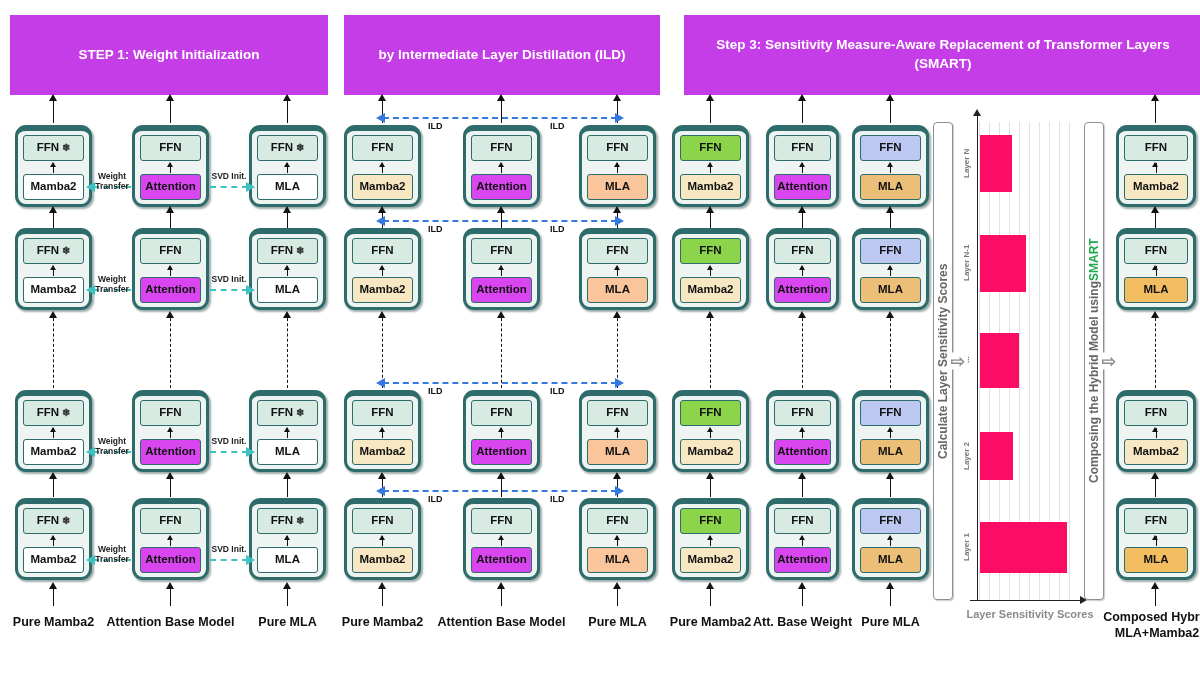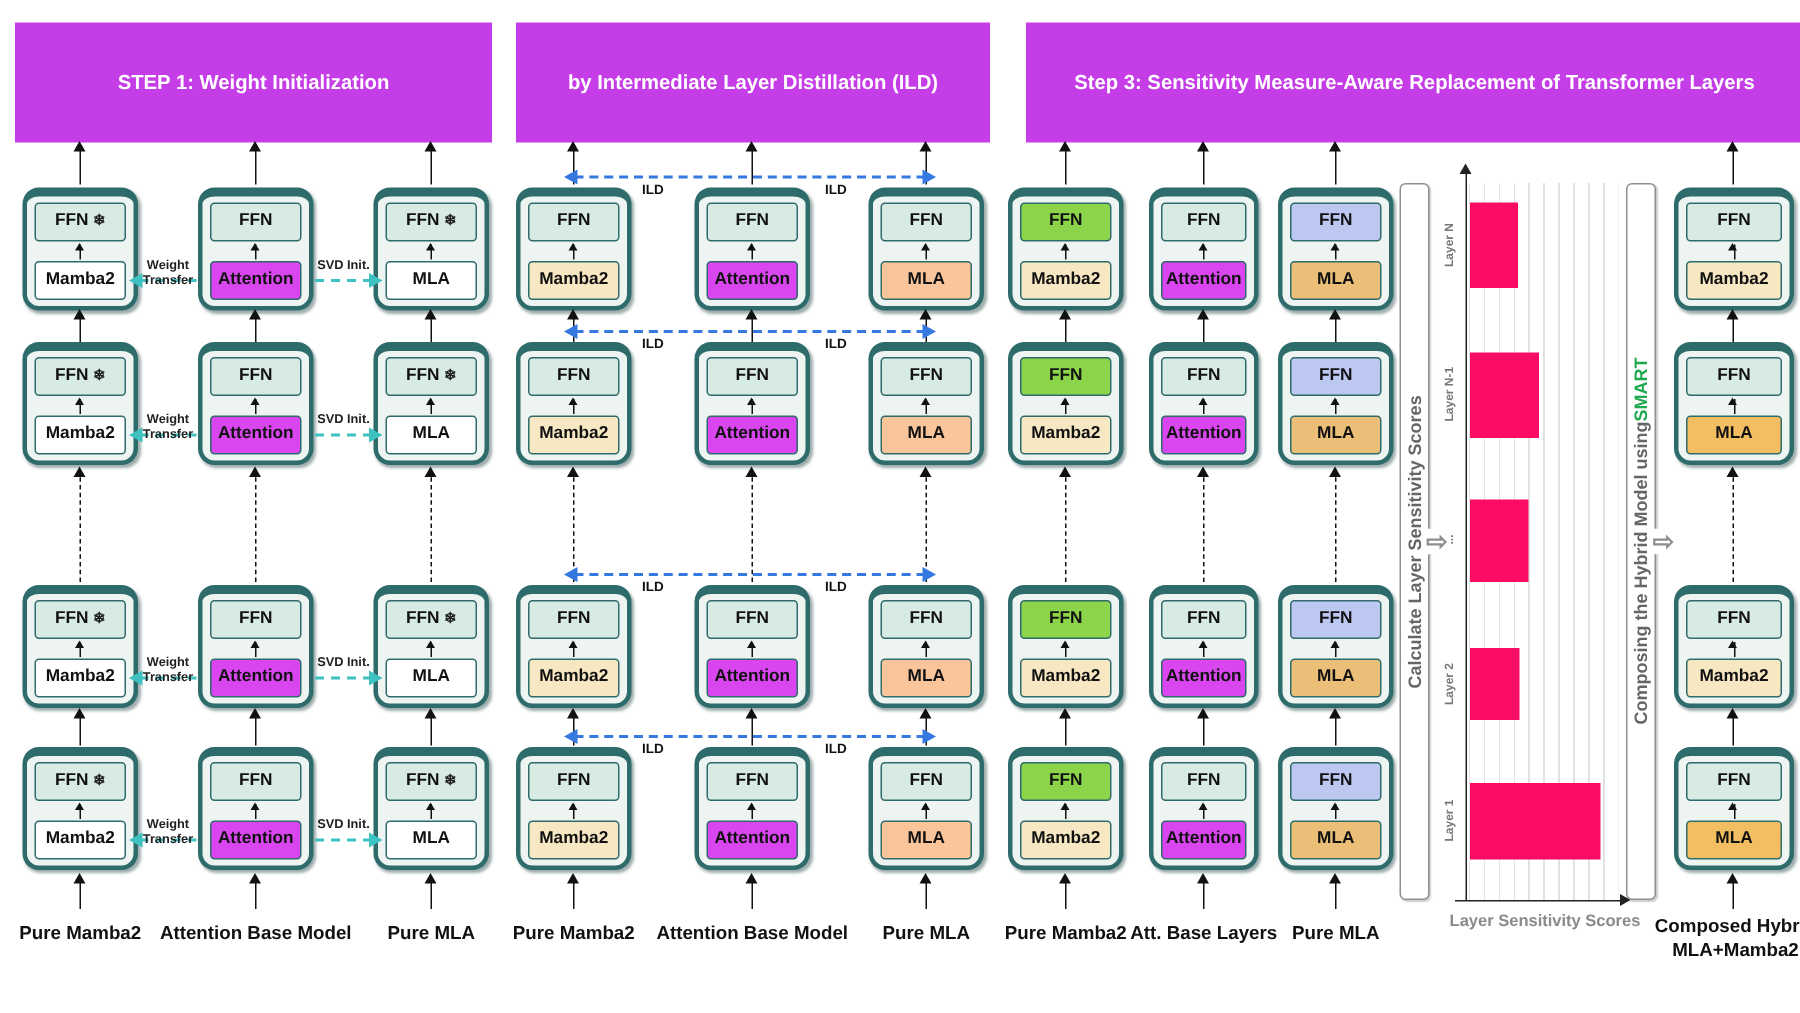--- a/index.html
+++ b/index.html
@@ -67,20 +67,21 @@
   <div>STEP 1: Weight Initialization</div>
 </div>
 <div class="banner" style="left:344px;top:15px;width:316px;height:80px">
   <div>
     <div>by Intermediate Layer Distillation (ILD)</div>
   </div>
 </div>
 <div class="banner" style="left:684px;top:15px;width:518px;height:80px">
   <div>
     <div>Step 3: Sensitivity Measure-Aware Replacement of Transformer Layers</div>
+    <div>(SMART)</div>
   </div>
 </div>
 
 <div class="colw" style="left:15px;width:77px">
   <div class="ar" style="top:96px;height:27px"></div>
   <div class="b" style="top:125px">
     <div class="s">
         <span>FFN</span>
         <span class="fz">❄</span>
       </div>
@@ -387,21 +388,21 @@
     <div class="ma"></div>
     <div class="s gold">Attention</div>
   </div>
   <div class="ar" style="top:474px;height:23px"></div>
   <div class="b" style="top:498px">
     <div class="s">FFN</div>
     <div class="ma"></div>
     <div class="s gold">Attention</div>
   </div>
   <div class="ar" style="top:584px;height:22px"></div>
-  <div class="cl" style="top:615px;width:110px">Att. Base Layers</div>
+  <div class="cl" style="top:615px;width:110px">Att. Base Weight</div>
 </div>
 
 <div class="colw" style="left:852px;width:77px">
   <div class="ar" style="top:96px;height:27px"></div>
   <div class="b" style="top:125px">
     <div class="s blue">FFN</div>
     <div class="ma"></div>
     <div class="s tan">MLA</div>
   </div>
   <div class="ar" style="top:208px;height:20px"></div>

